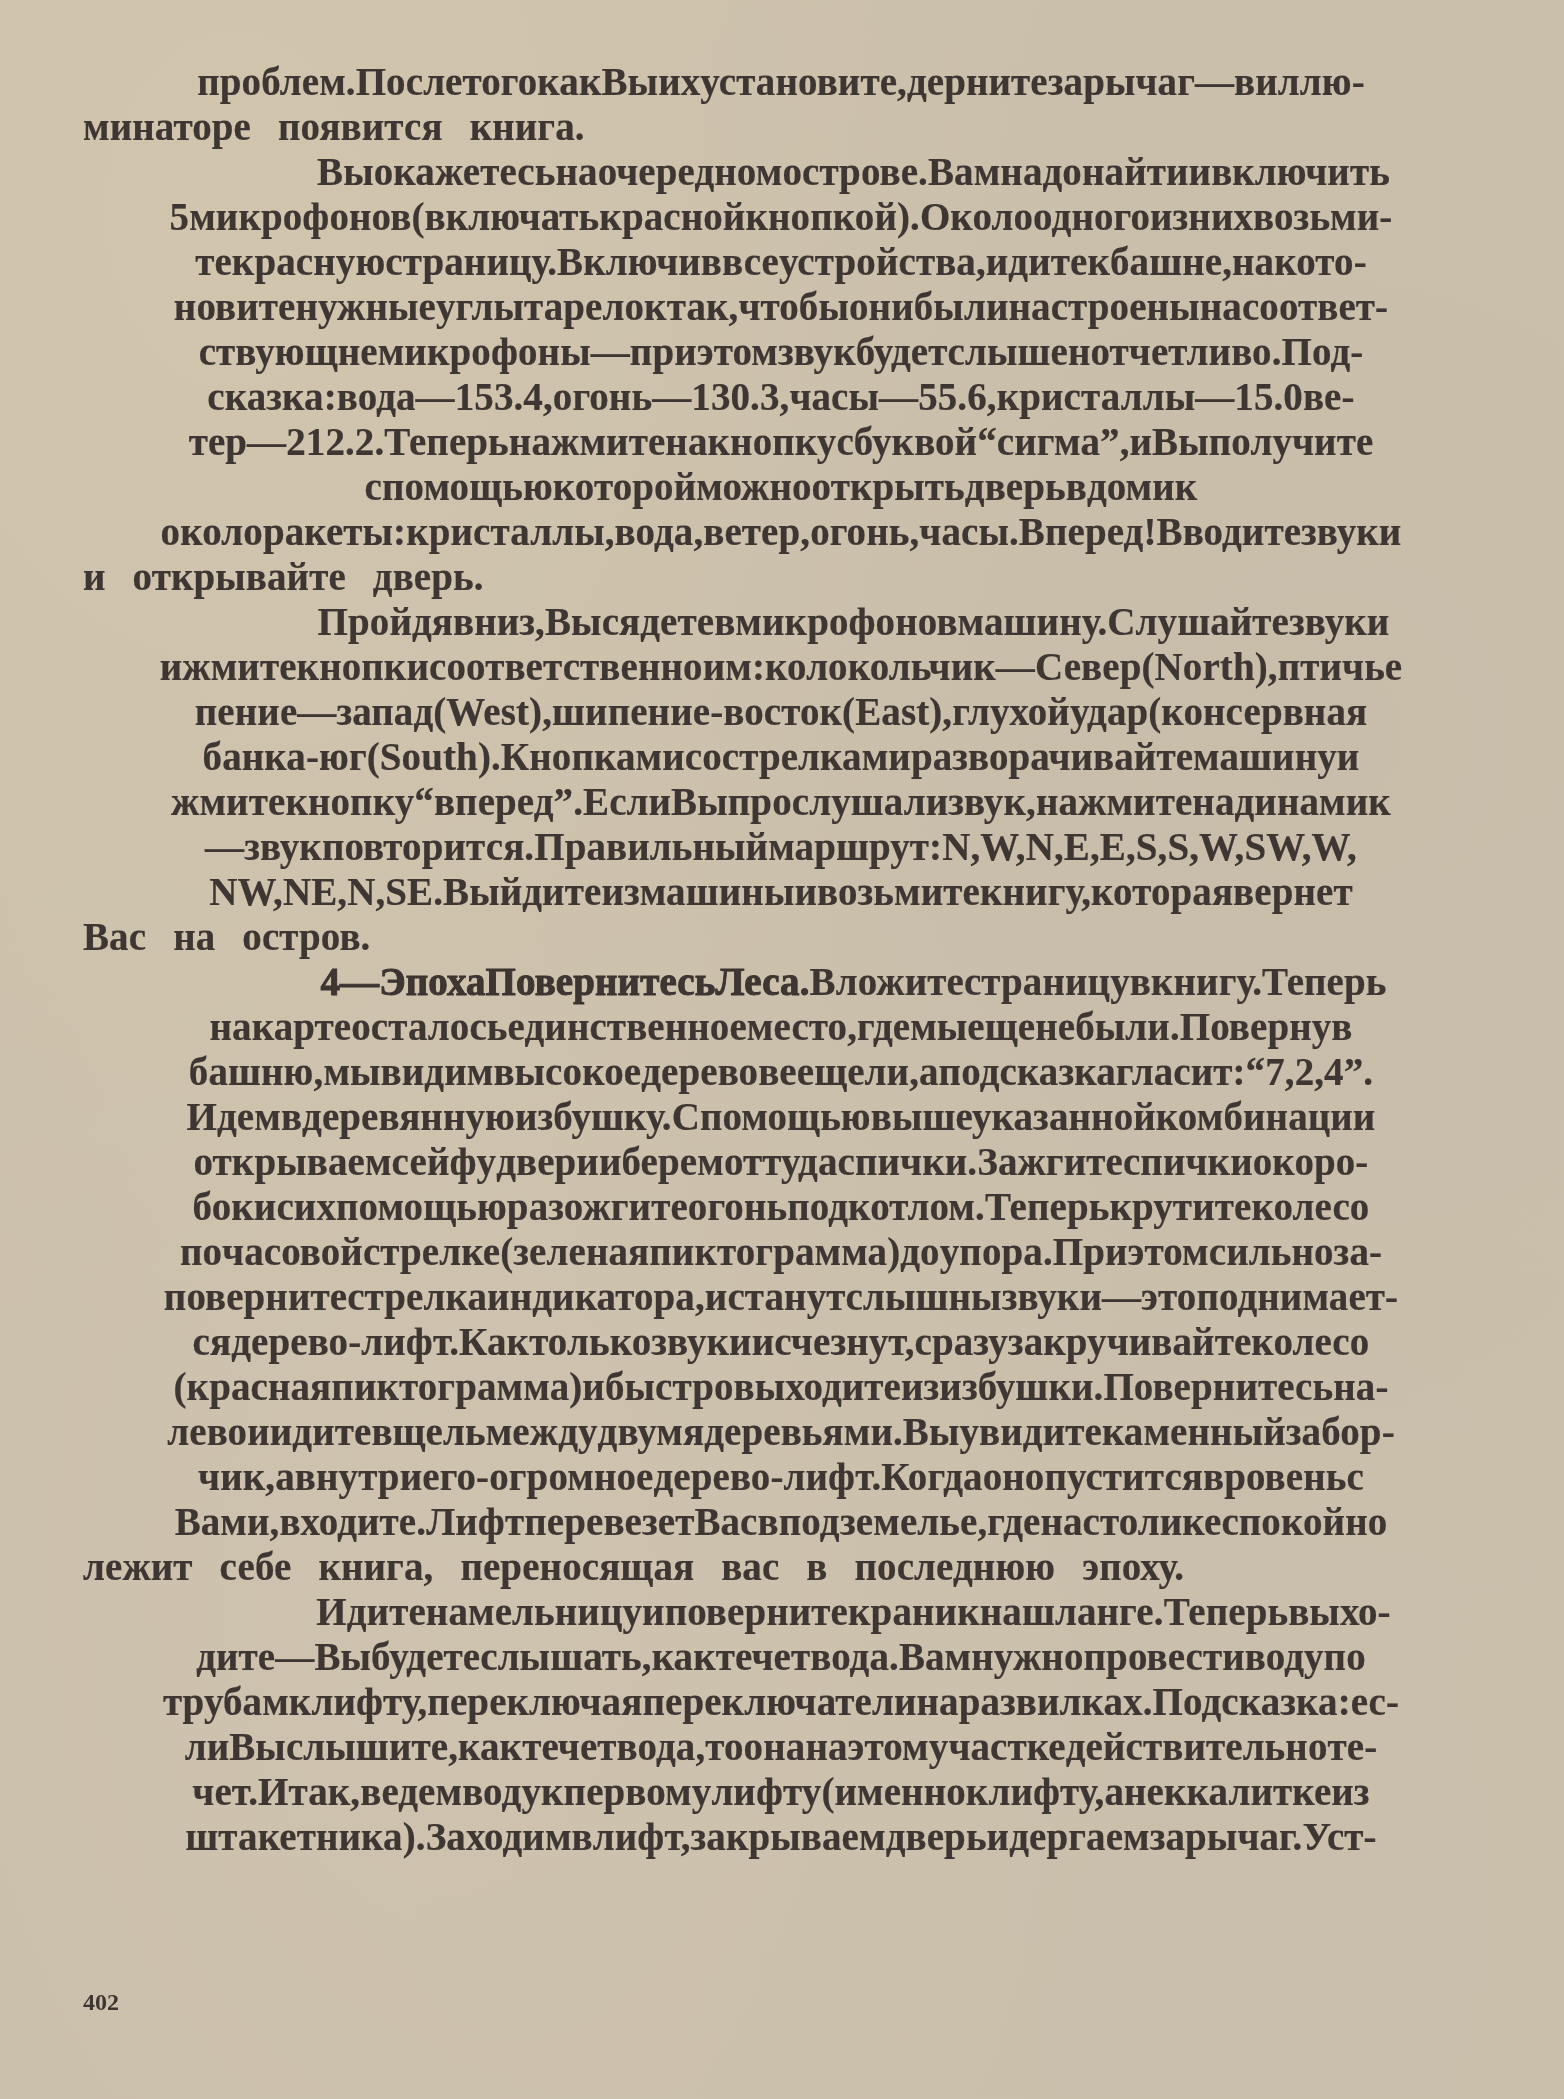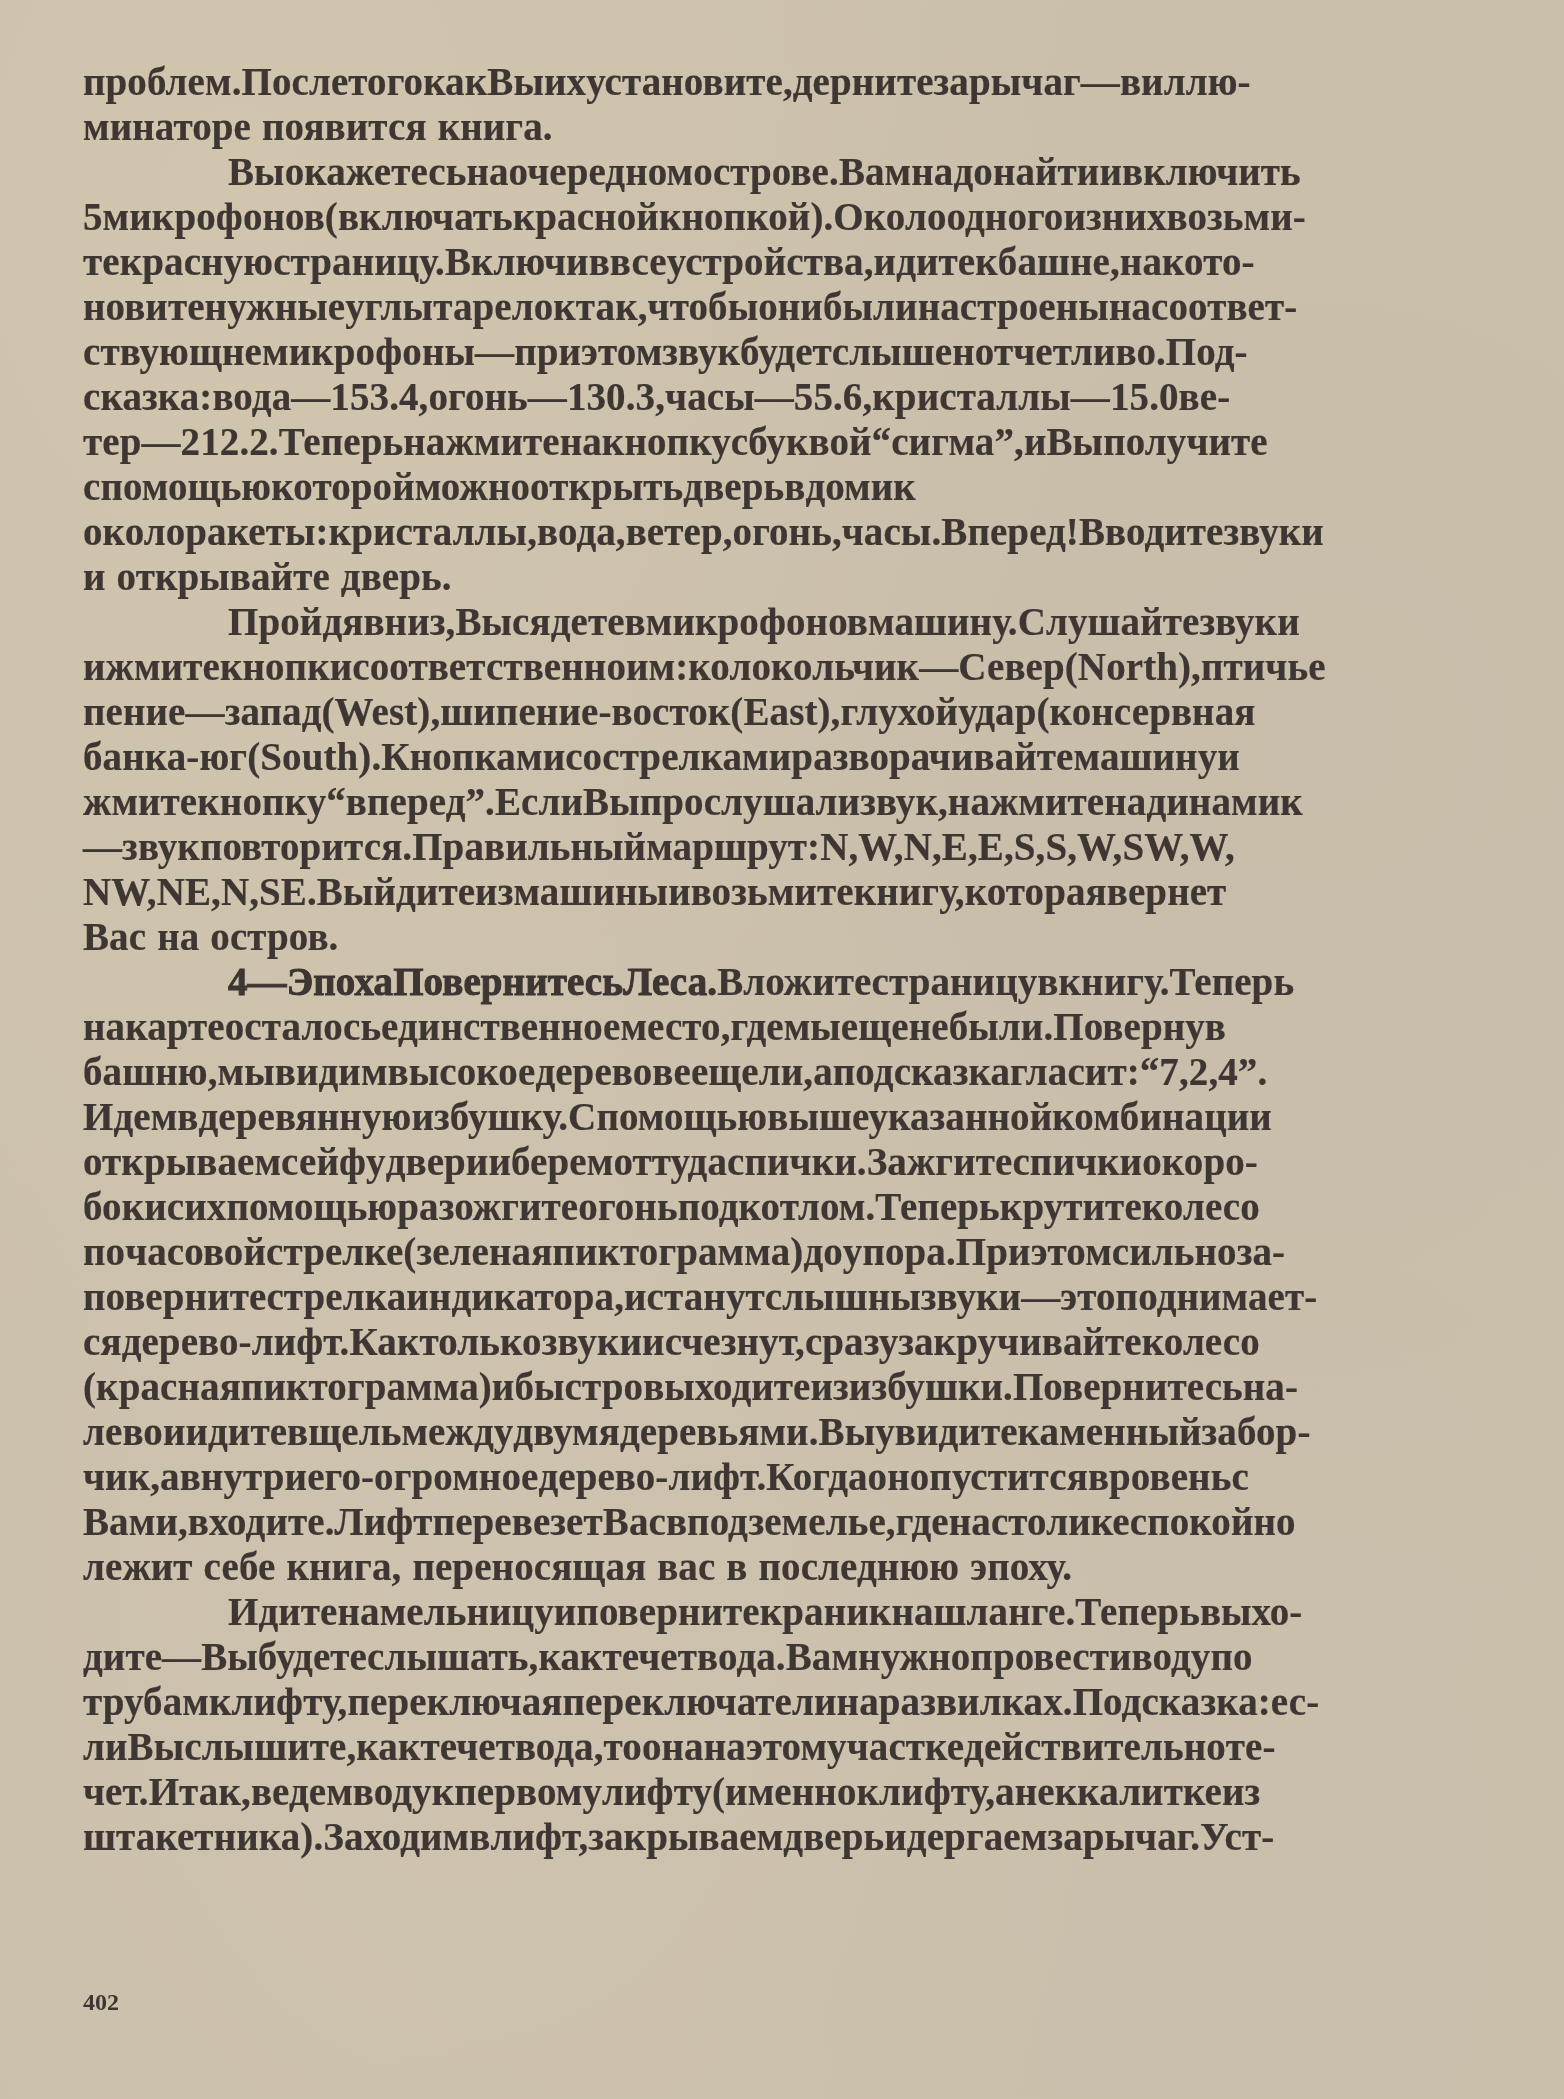--- a/index.html
+++ b/index.html
@@ -33,28 +33,28 @@
     font-weight: bold;
     text-align: justify;
     -webkit-text-stroke: 0.2px #3d3632;
     letter-spacing: 0.1px;
     word-spacing: 1px;
     hyphens: manual;
   }
   
   .jline {
     display: flex;
-    justify-content: flex-start;
+    justify-content: center;
     white-space: pre;
     height: 45px;
     line-height: 45px;
   }
   .jline.last {
     justify-content: flex-start;
-    gap: 11px;
+    gap: 27px;
   }
   .jline.indent {
     padding-left: 145px;
   }
   .heading {
     font-weight: 900;
     -webkit-text-stroke: 0.9px #3a332f;
   }
   .page-number {
     position: absolute;

